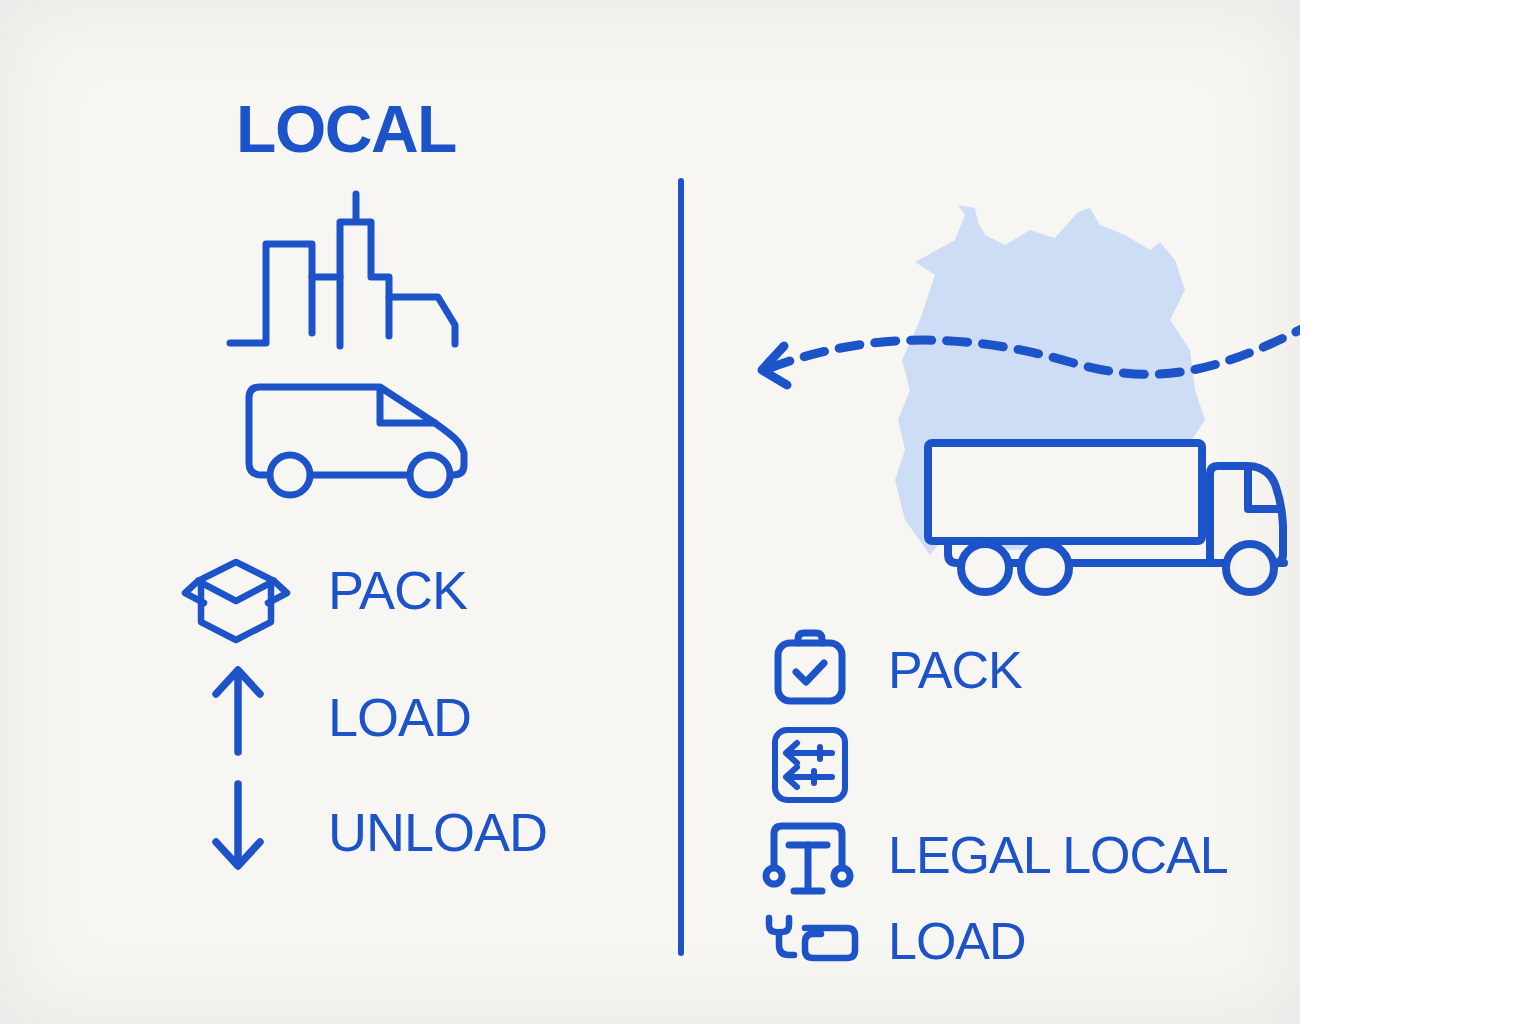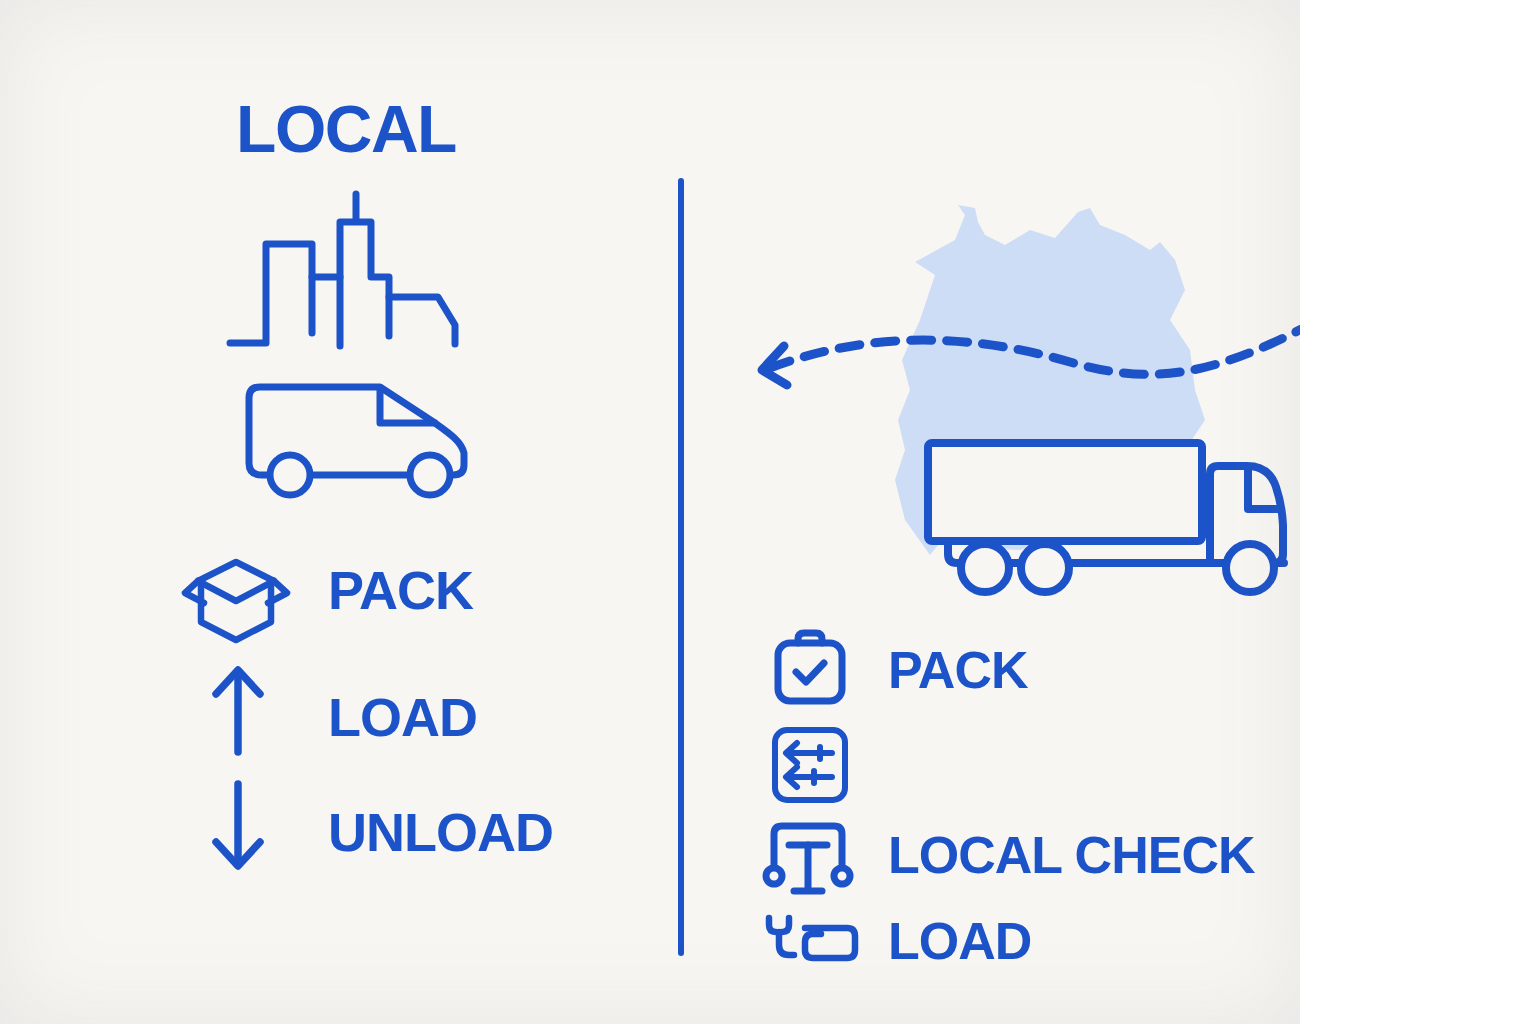--- a/index.html
+++ b/index.html
@@ -26,21 +26,21 @@
     font-weight:bold;
     font-size:66px;
     letter-spacing:-1.5px;
     line-height:1;
     text-align:center;
     white-space:nowrap;
     color:var(--blue);
   }
   .label{
     position:absolute;
-    font-weight:bold;
+    font-weight:normal;
     font-size:52px;
     letter-spacing:-1px;
     line-height:1;
     white-space:nowrap;
     color:var(--blue);
   }
   .label.small-left{font-size:54px;}
   .divider{
     position:absolute;
     left:678px;top:178px;
@@ -178,21 +178,21 @@
       <g class="stroke" stroke-width="7">
         <path d="M 11,52 V 19 Q 11,11 19,11 H 71 Q 79,11 79,19 V 52"></path>
         <circle cx="11" cy="61" r="8"></circle>
         <circle cx="79" cy="61" r="8"></circle>
         <path d="M 26,30 H 64"></path>
         <path d="M 45,30 V 72"></path>
         <path d="M 31,76 H 59"></path>
       </g>
     </svg>
   </div>
-  <div class="label" style="left:888px;top:829px;">LOCAL CHECK</div>
+  <div class="label" style="left:888px;top:829px;">LEGAL LOCAL</div>
 
   <div class="abs" style="left:763px;top:912px;">
     <svg width="96" height="60" viewBox="0 0 96 60">
       <g class="stroke" stroke-width="6.5">
         <path d="M 6,6 V 13 Q 6,20 13,20"></path>
         <path d="M 26,6 V 13 Q 26,20 19,20"></path>
         <path d="M 16,20 V 33 Q 16,43 26,43 H 31"></path>
         <path d="M 42,16 H 84 Q 92,16 92,24 V 38 Q 92,46 84,46 H 50 Q 42,46 42,38 V 30 Q 42,22 50,22 H 58"></path>
       </g>
     </svg>

